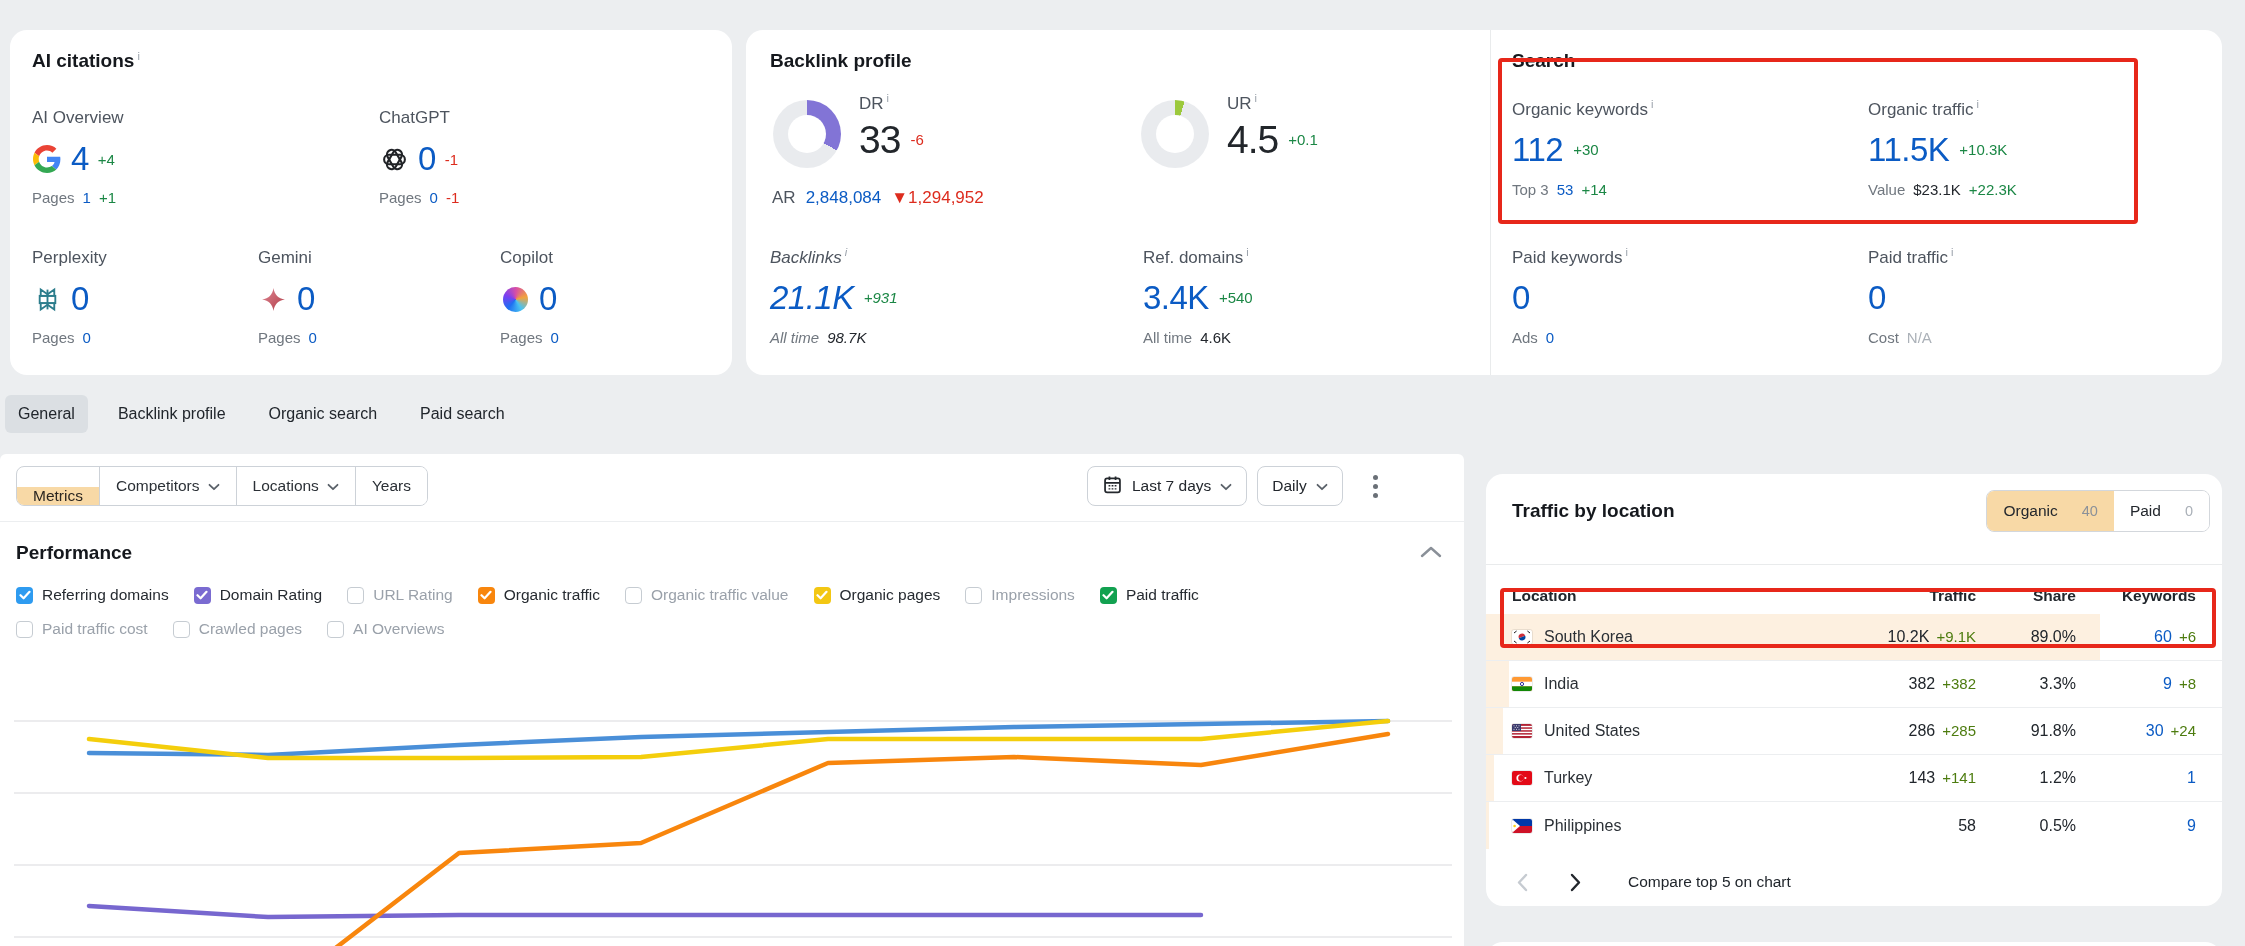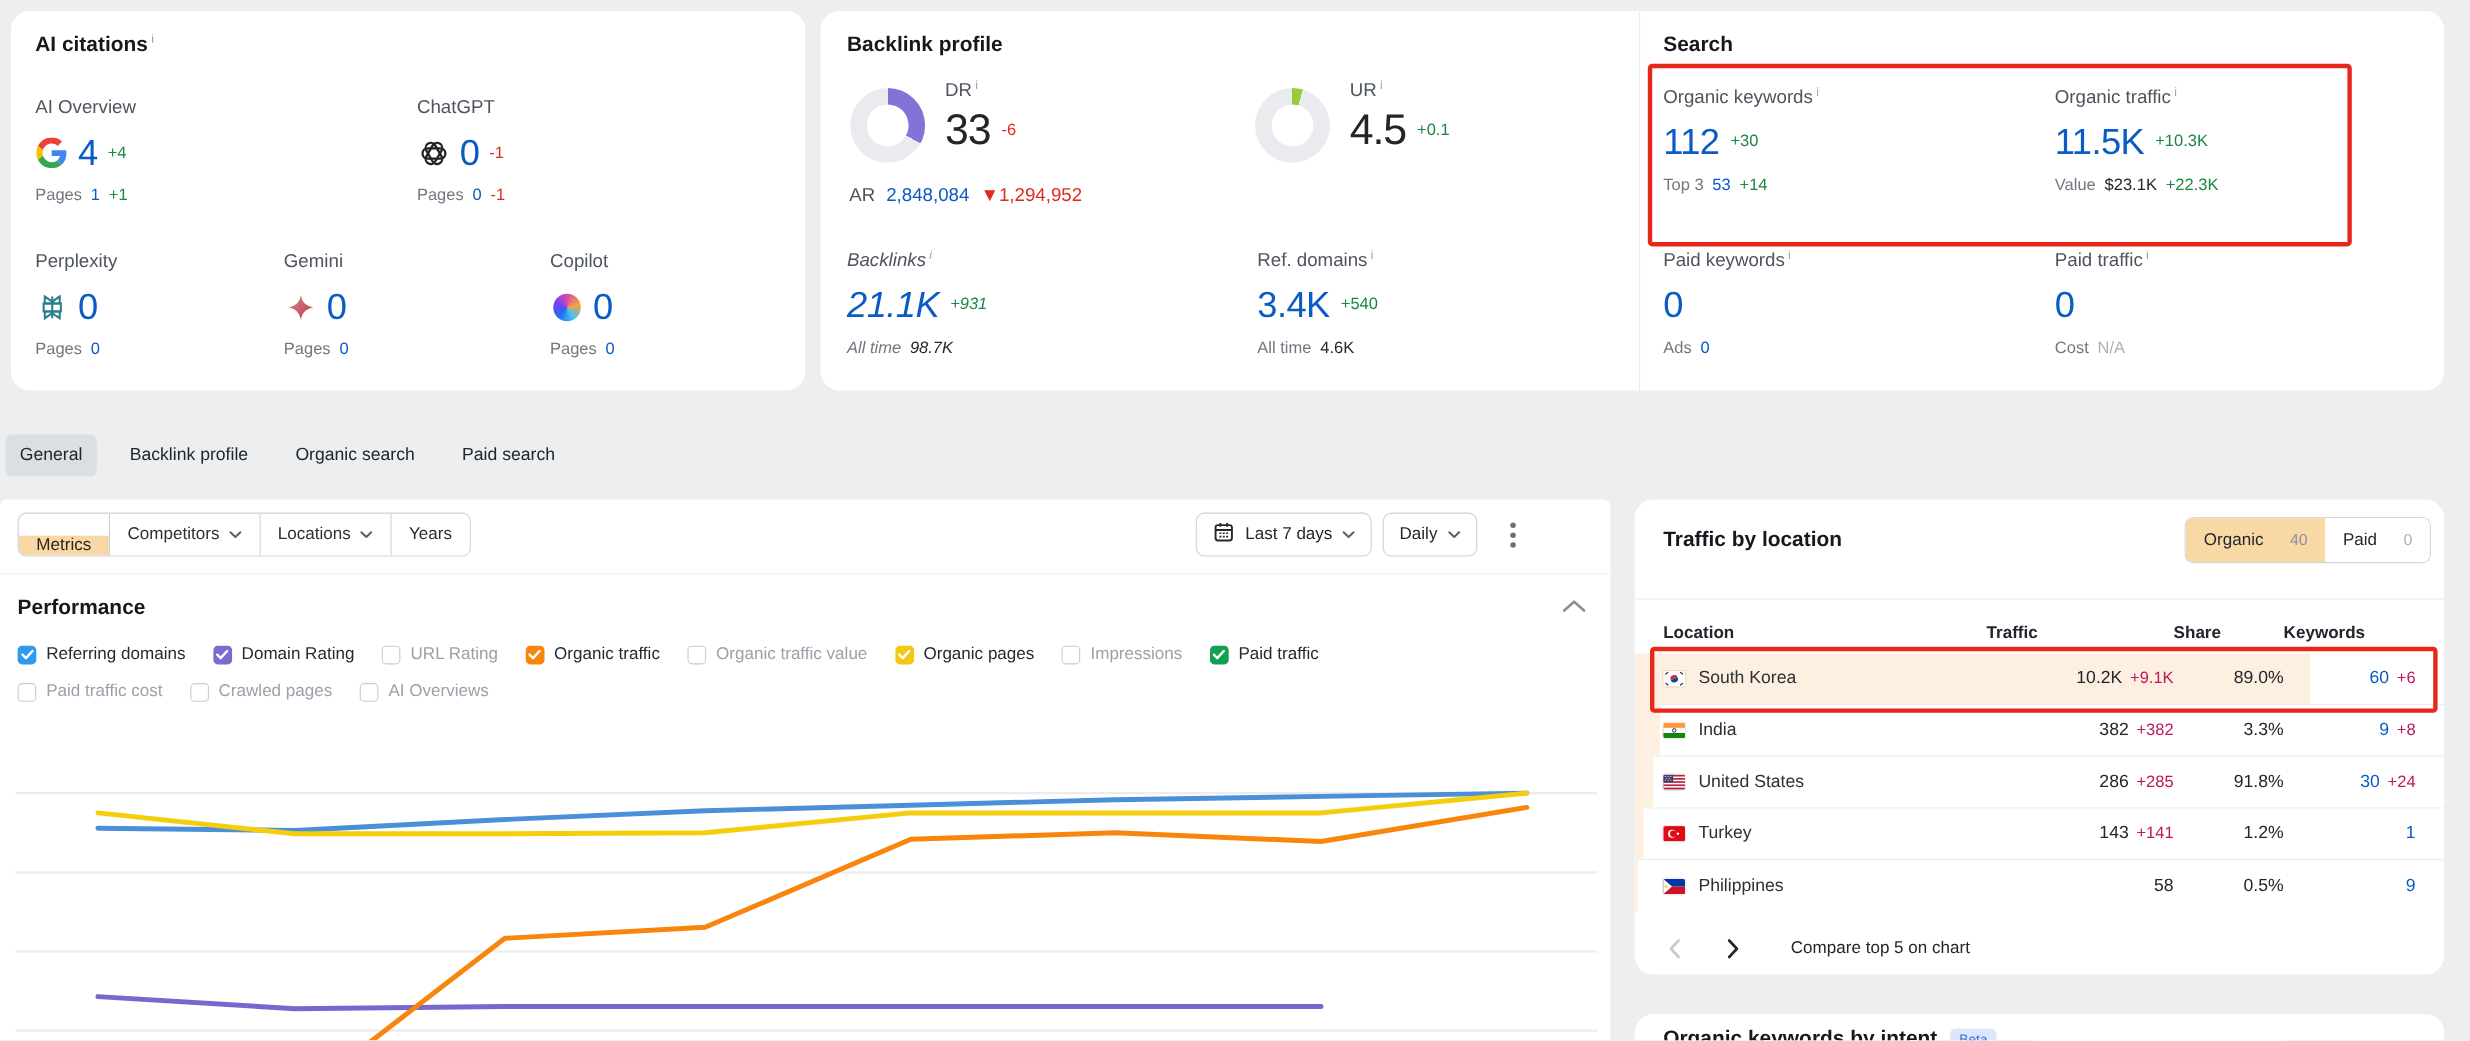--- a/index.html
+++ b/index.html
@@ -1,19 +1,19 @@
 <!DOCTYPE html>
 <html><head>
 <meta charset="utf-8">
 <style>
   * { margin:0; padding:0; box-sizing:border-box; }
   html,body { background:#eceef0; }
   body { font-family:"Liberation Sans","DejaVu Sans",sans-serif; color:#23272d; }
   .canvas { position:relative; width:2245px; height:946px; overflow:hidden; background:#eceef0; }
-  .card { position:absolute; background:#fff; border-radius:17px; }
+  .card { position:absolute; background:#fff; border-radius:17px;margin-top:20px; }
 
   
   .card-ai   { left:10px;  top:10px; width:722px;  height:345px; }
   .card-bls  { left:746px; top:10px; width:1476px; height:345px; }
   .card-title { font-size:19px; font-weight:700; color:#15181d; }
   sup.i { font-size:11px; color:#9aa1aa; margin-left:3px; font-weight:400; }
 
   .ai-title { position:absolute; left:22px; top:20px; }
   .ai-item  { position:absolute; width:215px; }
   .ai-pos-0{left:22px; top:78px} .ai-pos-1{left:369px; top:78px}
@@ -83,31 +83,31 @@
   
   .panel-right { left:1486px; top:454px; width:736px; height:432px; }
   .tl-title { position:absolute; left:26px; top:26px; }
   .toggle { position:absolute; right:12px; top:16px; display:flex; height:42px; border:1px solid #d3d7dc; border-radius:8px; overflow:hidden; }
   .tg-seg { display:flex; align-items:center; gap:24px; padding:0 16px; font-size:15.5px; color:#23272d; background:#fff; cursor:pointer; }
   .tg-seg.active { background:#f8d9a6; }
   .tg-count { font-size:14.5px; color:#8b9199; }
   .tg-seg:not(.active) .tg-count { color:#aab0b8; }
   .tl-sep { position:absolute; left:0; top:90px; width:100%; height:1px; background:#e9ebec; }
   .loc-head { position:absolute; left:0; top:104px; width:100%; height:36px; display:grid; grid-template-columns: 1fr 170px 100px 120px; padding:0 26px; align-items:center; font-size:15.5px; font-weight:700; color:#21262c; }
-  .loc-head .r { }
+  .loc-head .r { text-align:right; }
   .loc-rows { position:absolute; left:0; top:140px; width:100%; }
   .loc-row { position:relative; height:47px; display:grid; grid-template-columns: 1fr 170px 100px 120px; padding:0 26px; align-items:center; font-size:16px; border-bottom:1px solid #eceef0; cursor:pointer; }
   .loc-row:last-child { border-bottom:none; }
   .loc-bar { position:absolute; left:0; top:0; height:100%; background:#fdf0e0; z-index:0; }
   .loc-cell { position:relative; z-index:1; }
   .loc-name { display:flex; align-items:center; gap:12px; color:#2b3036; }
   .flag { width:20px; height:14px; border-radius:2px; overflow:hidden; flex:0 0 auto; outline:1px solid rgba(0,0,0,.08); }
   .flag svg { display:block; width:100%; height:100%; }
   .cell-r { text-align:right; color:#21262c; }
-  .d-green { color:#be185d; margin-left:7px; font-size:15px; }
+  .d-green { color:#4d7c0f; margin-left:7px; font-size:15px; }
   .kw-v { color:#0b5bc4; }
   .pager { position:absolute; left:0; top:384px; width:100%; height:48px; display:flex; align-items:center; padding:0 26px; gap:34px; }
   .pg-btn { display:flex; align-items:center; cursor:pointer; padding:4px; }
   .compare-link { font-size:15.5px; color:#21262c; cursor:pointer; margin-left:8px; }
 
   .panel-intent { left:1486px; top:922px; width:736px; height:60px; }
   .intent-head { position:absolute; left:26px; top:12px; display:flex; gap:12px; align-items:center; }
   .beta-badge { font-size:12.5px; color:#3a6fd8; background:#dbe8fb; border-radius:5px; padding:3px 8px; }
 
   .icon-copilot { width:25px; height:25px; border-radius:50%; background:conic-gradient(from 220deg,#1e6ff1,#7a3ff2,#d94fa4,#f2a33c,#49c3f2,#1e6ff1); }

